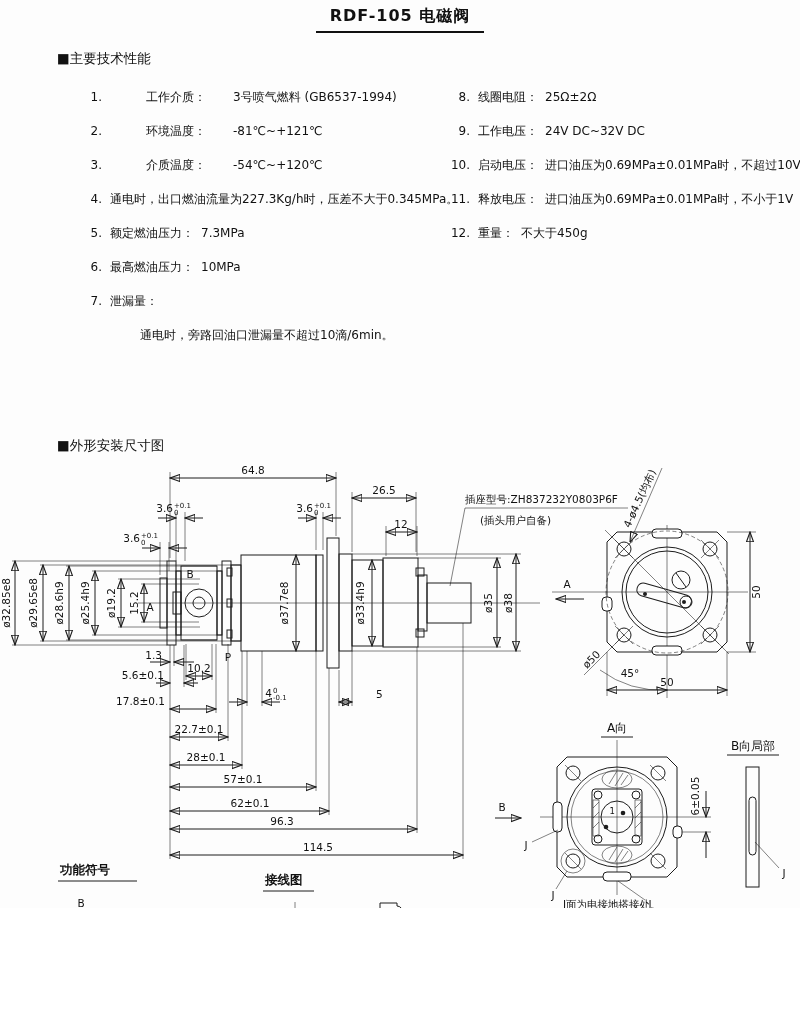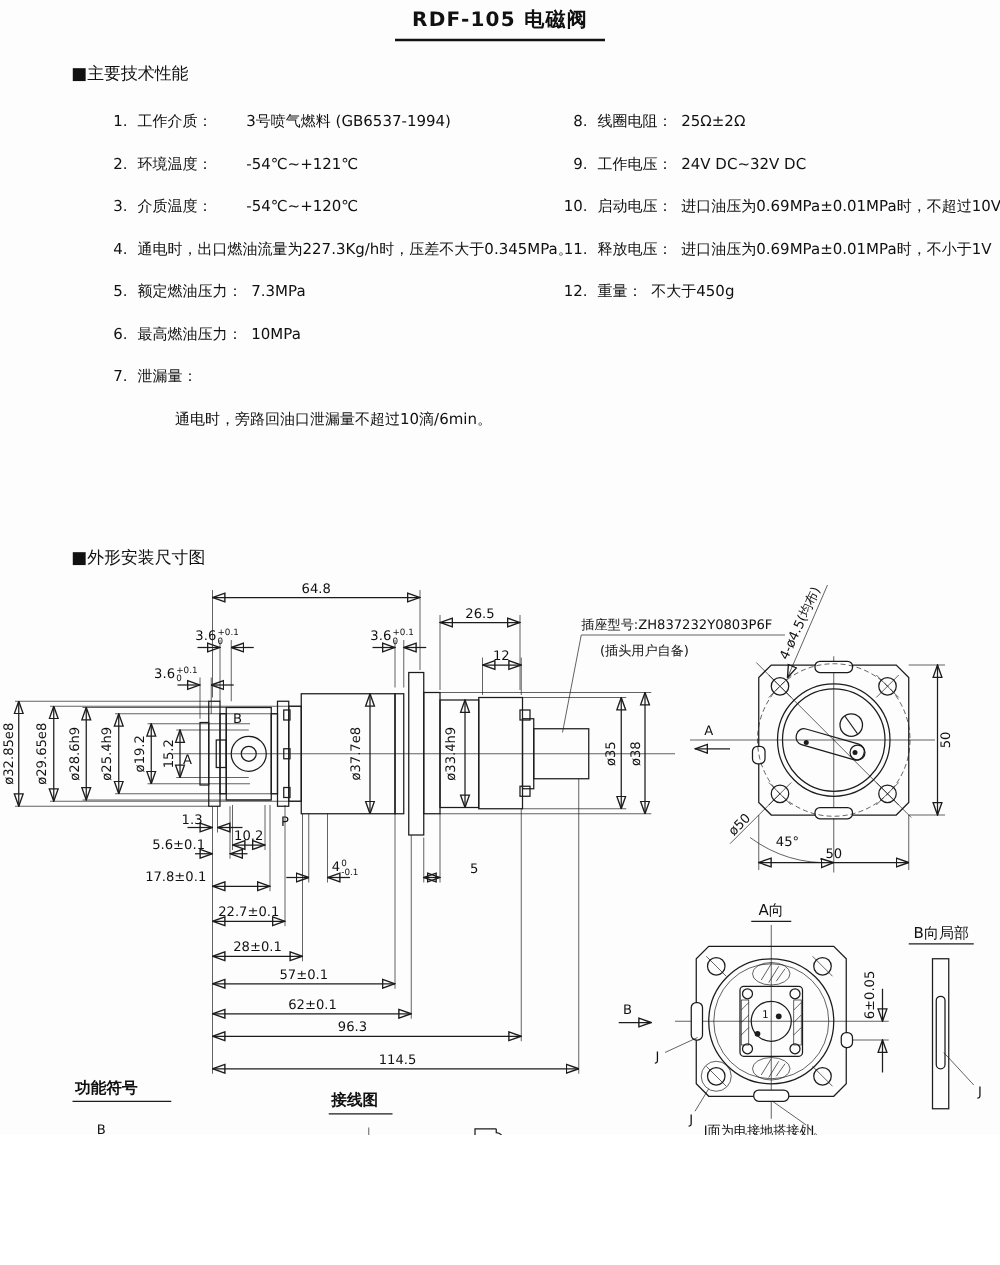--- a/index.html
+++ b/index.html
@@ -7,21 +7,21 @@
         font-family:"DejaVu Sans",sans-serif;overflow:hidden;}
   #title-wrap{position:absolute;top:6px;left:0;width:800px;text-align:center;}
   #title{display:inline-block;font-size:16px;font-weight:bold;letter-spacing:1px;
          border-bottom:2px solid #111;padding:0 14px 4px 14px;}
   .sec-head{position:absolute;left:57px;font-size:13.5px;font-weight:normal;}
   #specs-left{position:absolute;left:78px;top:88px;font-size:12px;line-height:19px;}
   #specs-right{position:absolute;left:446px;top:88px;font-size:12px;line-height:19px;}
   .row{display:flex;white-space:nowrap;margin-bottom:15px;align-items:baseline;}
   .num{display:inline-block;width:24px;text-align:right;margin-right:8px;flex:none;}
   .lbl{margin-right:7px;flex:none;}
-  .wide .lbl{min-width:80px;}
+  .wide .lbl{min-width:80px;margin-left:36px;}
   .cont{padding-left:62px;}
   .mt10{margin-top:2px;}
   svg line,svg path,svg rect,svg circle,svg ellipse,svg polyline{
       stroke:#1c1c1c;fill:none;stroke-width:1;}
   svg .t{stroke-width:0.55;}
   svg .f{fill:#1c1c1c;stroke:none;}
   svg .wf{fill:#fff;}
   svg .dash{stroke-dasharray:4 2.5;stroke-width:0.55;}
   svg text{fill:#111;stroke:none;font-size:10.5px;font-family:"DejaVu Sans",sans-serif;}
   svg text.small{font-size:7px;}
@@ -41,21 +41,21 @@
 
   <div id="specs-left">
     <div class="row wide">
         <span class="num">1.</span>
         <span class="lbl">工作介质：</span>
         <span class="val">3号喷气燃料 (GB6537-1994)</span>
       </div>
     <div class="row wide">
         <span class="num">2.</span>
         <span class="lbl">环境温度：</span>
-        <span class="val">-54℃~+121℃</span>
+        <span class="val">-81℃~+121℃</span>
       </div>
     <div class="row wide">
         <span class="num">3.</span>
         <span class="lbl">介质温度：</span>
         <span class="val">-54℃~+120℃</span>
       </div>
     <div class="row">
         <span class="num">4.</span>
         <span class="val">通电时，出口燃油流量为227.3Kg/h时，压差不大于0.345MPa。</span>
       </div>

